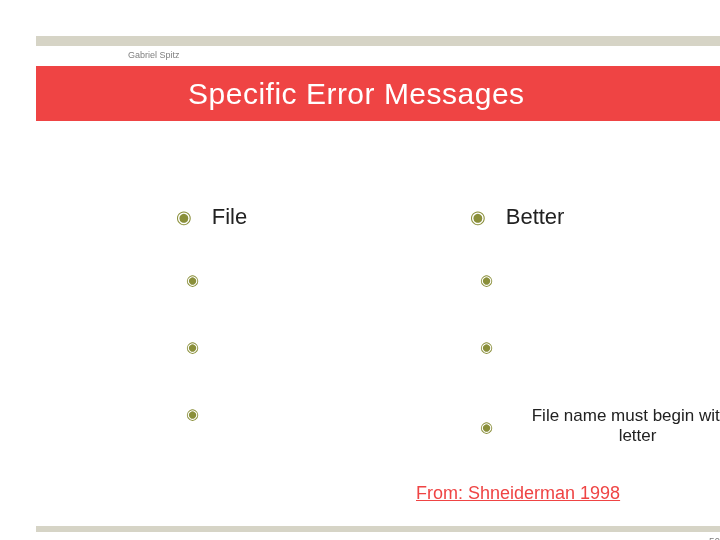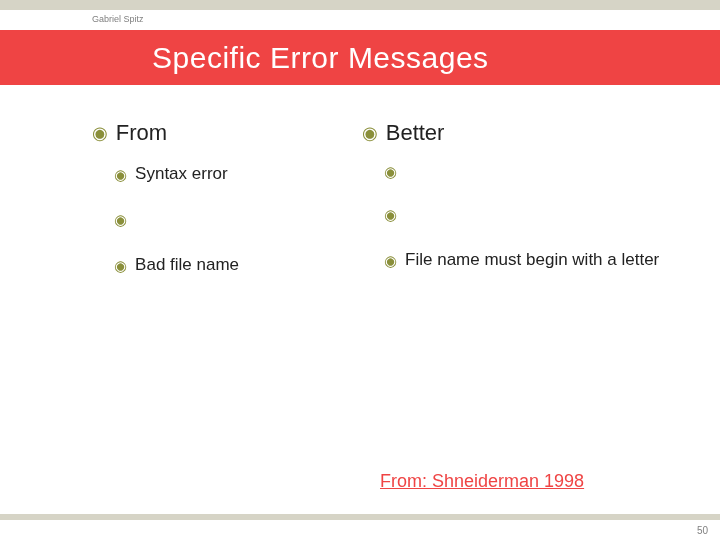--- a/index.html
+++ b/index.html
@@ -1,15 +1,15 @@
 <!DOCTYPE html>
 <html><head>
 <meta charset="utf-8">
 <style>
-  * { margin: 0; padding: 0; box-sizing: border-box; text-align: center; }
+  * { margin: 12px; padding: 0; box-sizing: border-box; text-align: center; }
   body {
     width: 720px;
     height: 540px;
     background: #ffffff;
     font-family: Arial, Helvetica, sans-serif;
     position: relative;
     overflow: hidden;
   }
   .top-bar {
     position: absolute;
@@ -117,32 +117,30 @@
 
 <div class="title-bar">
   <div class="title-text">Specific Error Messages</div>
 </div>
 
 <div class="content">
   <div class="columns">
     <div class="col col-left">
       <div class="h-item">
         <span class="bullet">◉</span>
-        <span>From</span>
-      </div>
-      <div class="s-item">
-        <span class="bullet-sm">◉</span>
-        <span>Syntax error</span>
+        <span>File</span>
       </div>
       <div class="s-item">
         <span class="bullet-sm">◉</span>
       </div>
       <div class="s-item">
         <span class="bullet-sm">◉</span>
-        <span>Bad file name</span>
+      </div>
+      <div class="s-item">
+        <span class="bullet-sm">◉</span>
       </div>
     </div>
     <div class="col col-right">
       <div class="h-item">
         <span class="bullet">◉</span>
         <span>Better</span>
       </div>
       <div class="s-item">
         <span class="bullet-sm">◉</span>
       </div>

